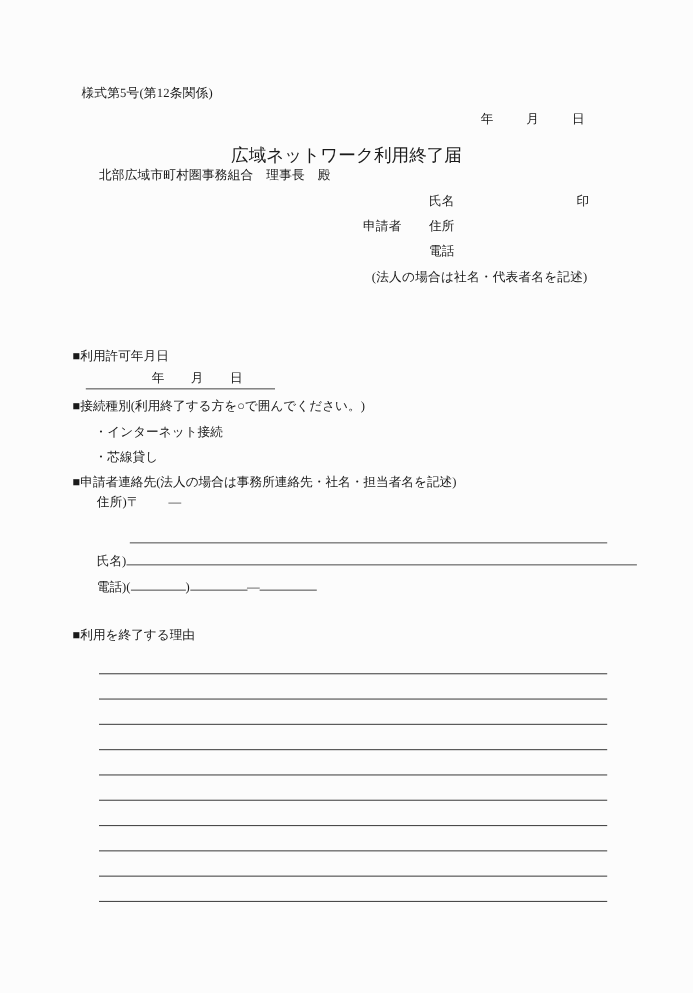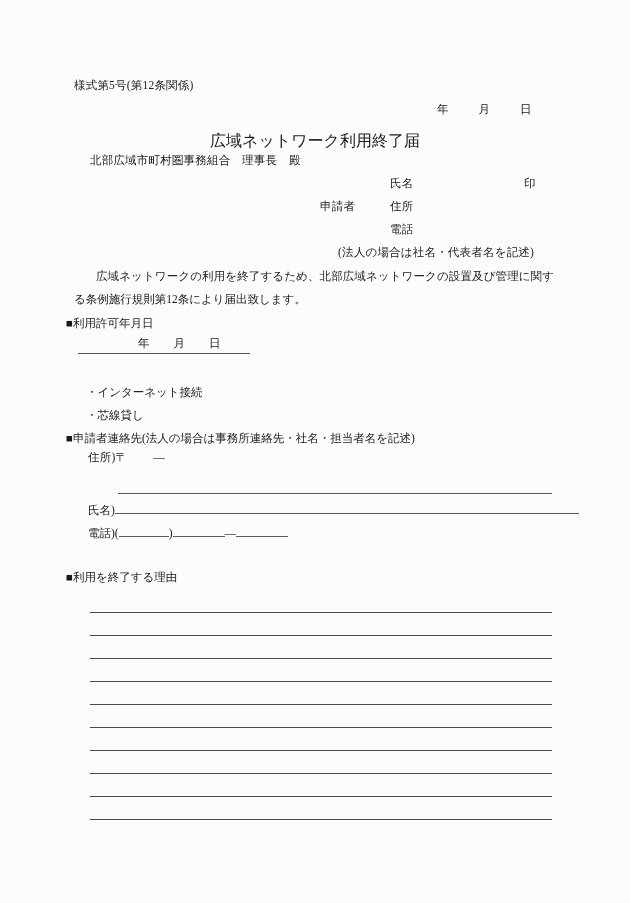--- a/index.html
+++ b/index.html
@@ -42,21 +42,21 @@
     font-size: 16px;
     white-space: pre;
   }
 
   
   .addressee { left: 90px; top: 155px; }
 
   
   .ap-name { left: 390px; top: 178px; }
   .ap-seal { left: 524px; top: 178px; }
-  .ap-label { left: 320px; top: 201px; }
+  .ap-label { left: 330px; top: 201px; }
   .ap-addr { left: 390px; top: 201px; }
   .ap-tel { left: 390px; top: 224px; }
   .ap-note { left: 338px; top: 247px; }
 
   
   .body-p {
     left: 74px; top: 265px;
     width: 480px;
     font-size: 11.5px;
     line-height: 23px;
@@ -147,28 +147,28 @@
 
   <div class="abs t addressee">北部広域市町村圏事務組合　理事長　殿</div>
 
   <div class="abs t ap-name">氏名</div>
   <div class="abs t ap-seal">印</div>
   <div class="abs t ap-label">申請者</div>
   <div class="abs t ap-addr">住所</div>
   <div class="abs t ap-tel">電話</div>
   <div class="abs t ap-note">(法人の場合は社名・代表者名を記述)</div>
 
-  <div class="abs body-p">広域ネットワークの利用を終了するため、北部広域ネットワークの設置及び管理に関する条例施行規則第12条により届出致します。</div>
 
   <div class="abs sec sec-permit-date">■利用許可年月日</div>
 
   <div class="abs permit-line">
       <span class="inner"><span>年</span><span class="gap"></span><span>月</span><span class="gap"></span><span>日</span></span>
     </div>
 
+  <div class="abs sec sec-conn">■接続種別(利用終了する方を○で囲んでください。)</div>
   <div class="abs bullet bullet-1">・インターネット接続</div>
   <div class="abs bullet bullet-2">・芯線貸し</div>
 
   <div class="abs sec sec-contact">■申請者連絡先(法人の場合は事務所連絡先・社名・担当者名を記述)</div>
 
   <div class="abs t row-zip"><span>住所)〒</span><span class="gap"></span><span>—</span></div>
 
   <div class="abs rule addr-cont"></div>
 
   <div class="abs field row-name"><span class="lbl">氏名)</span><span class="ln"></span></div>

